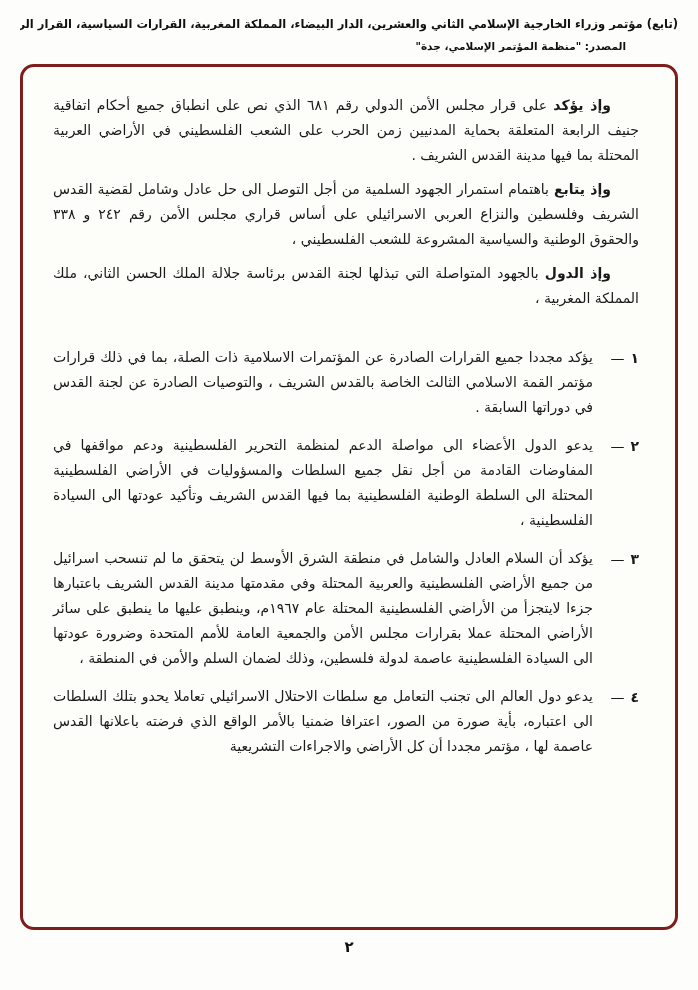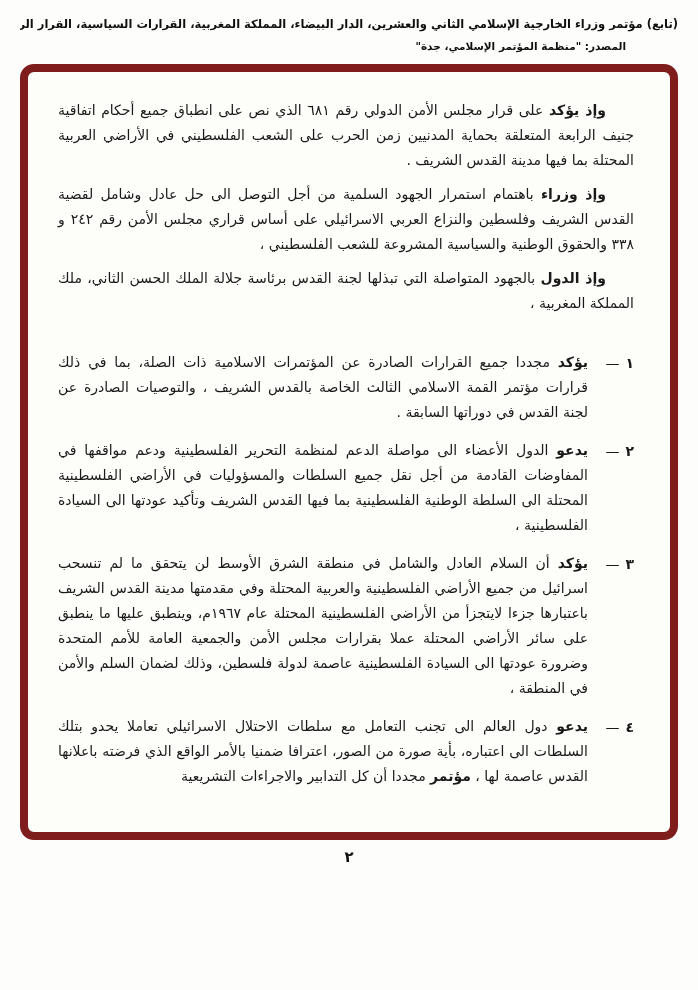--- a/index.html
+++ b/index.html
@@ -29,22 +29,22 @@
   }
   .hdr-line2 {
     font-size:10.5px;
     font-weight:bold;
     margin-top:7px;
     padding-right:52px;
     color:#101010;
   }
   .green-frame {
     margin-top:12px;
-    height:776px;
-    border:8px solid #7f1d1d;
+    height:866px;
+    border:3px solid #7f1d1d;
     border-radius:14px;
     padding:26px 36px 18px 30px;
     overflow:hidden;
     background:#fdfdfa;
   }
   .content {
     font-size:14px;
     line-height:25px;
     text-align:justify;
     color:#191919;
@@ -63,21 +63,21 @@
     flex:0 0 46px;
     white-space:nowrap;
     font-weight:bold;
     padding-top:1px;
   }
   .item-num .dash { margin-right:6px; font-weight:normal; }
   .item-body {
     flex:1;
     text-align:justify;
   }
-  .item-body .lead { font-weight:bold; }
+  .item-body .lead { font-weight:normal; }
   .page-num {
     text-align:center;
     font-weight:bold;
     font-size:15px;
     margin-top:8px;
     color:#101010;
   }
 </style>
 </head>
 <body>
@@ -91,21 +91,21 @@
 
   <div class="green-frame">
     <div class="content">
 
       <p class="para">
         <strong class="lead">وإذ يؤكد</strong>
         <span>على قرار مجلس الأمن الدولي رقم ٦٨١ الذي نص على انطباق جميع أحكام اتفاقية جنيف الرابعة المتعلقة بحماية المدنيين زمن الحرب على الشعب الفلسطيني في الأراضي العربية المحتلة بما فيها مدينة القدس الشريف .</span>
       </p>
 
       <p class="para">
-        <strong class="lead">وإذ وزراء</strong>
+        <strong class="lead">وإذ يتابع</strong>
         <span>باهتمام استمرار الجهود السلمية من أجل التوصل الى حل عادل وشامل لقضية القدس الشريف وفلسطين والنزاع العربي الاسرائيلي على أساس قراري مجلس الأمن رقم ٢٤٢ و ٣٣٨ والحقوق الوطنية والسياسية المشروعة للشعب الفلسطيني ،</span>
       </p>
 
       <p class="para">
         <strong class="lead">وإذ الدول</strong>
         <span>بالجهود المتواصلة التي تبذلها لجنة القدس برئاسة جلالة الملك الحسن الثاني، ملك المملكة المغربية ،</span>
       </p>
 
       <div class="items">
 
@@ -132,21 +132,21 @@
             <span>أن السلام العادل والشامل في منطقة الشرق الأوسط لن يتحقق ما لم تنسحب اسرائيل من جميع الأراضي الفلسطينية والعربية المحتلة وفي مقدمتها مدينة القدس الشريف باعتبارها جزءا لايتجزأ من الأراضي الفلسطينية المحتلة عام ١٩٦٧م، وينطبق عليها ما ينطبق على سائر الأراضي المحتلة عملا بقرارات مجلس الأمن والجمعية العامة للأمم المتحدة وضرورة عودتها الى السيادة الفلسطينية عاصمة لدولة فلسطين، وذلك لضمان السلم والأمن في المنطقة ،</span>
           </span>
         </div>
 
         <div class="item">
           <span class="item-num"><span>٤</span><span class="dash">—</span></span>
           <span class="item-body">
             <strong class="lead">يدعو</strong>
             <span>دول العالم الى تجنب التعامل مع سلطات الاحتلال الاسرائيلي تعاملا يحدو بتلك السلطات الى اعتباره، بأية صورة من الصور، اعترافا ضمنيا بالأمر الواقع الذي فرضته باعلانها القدس عاصمة لها ،</span>
             <strong class="lead">مؤتمر</strong>
-            <span>مجددا أن كل التدابير والاجراءات التشريعية</span>
+            <span>مجددا أن كل الأراضي والاجراءات التشريعية</span>
           </span>
         </div>
 
       </div>
     </div>
   </div>
 
   <footer>
     <div class="page-num">٢</div>
   </footer>

